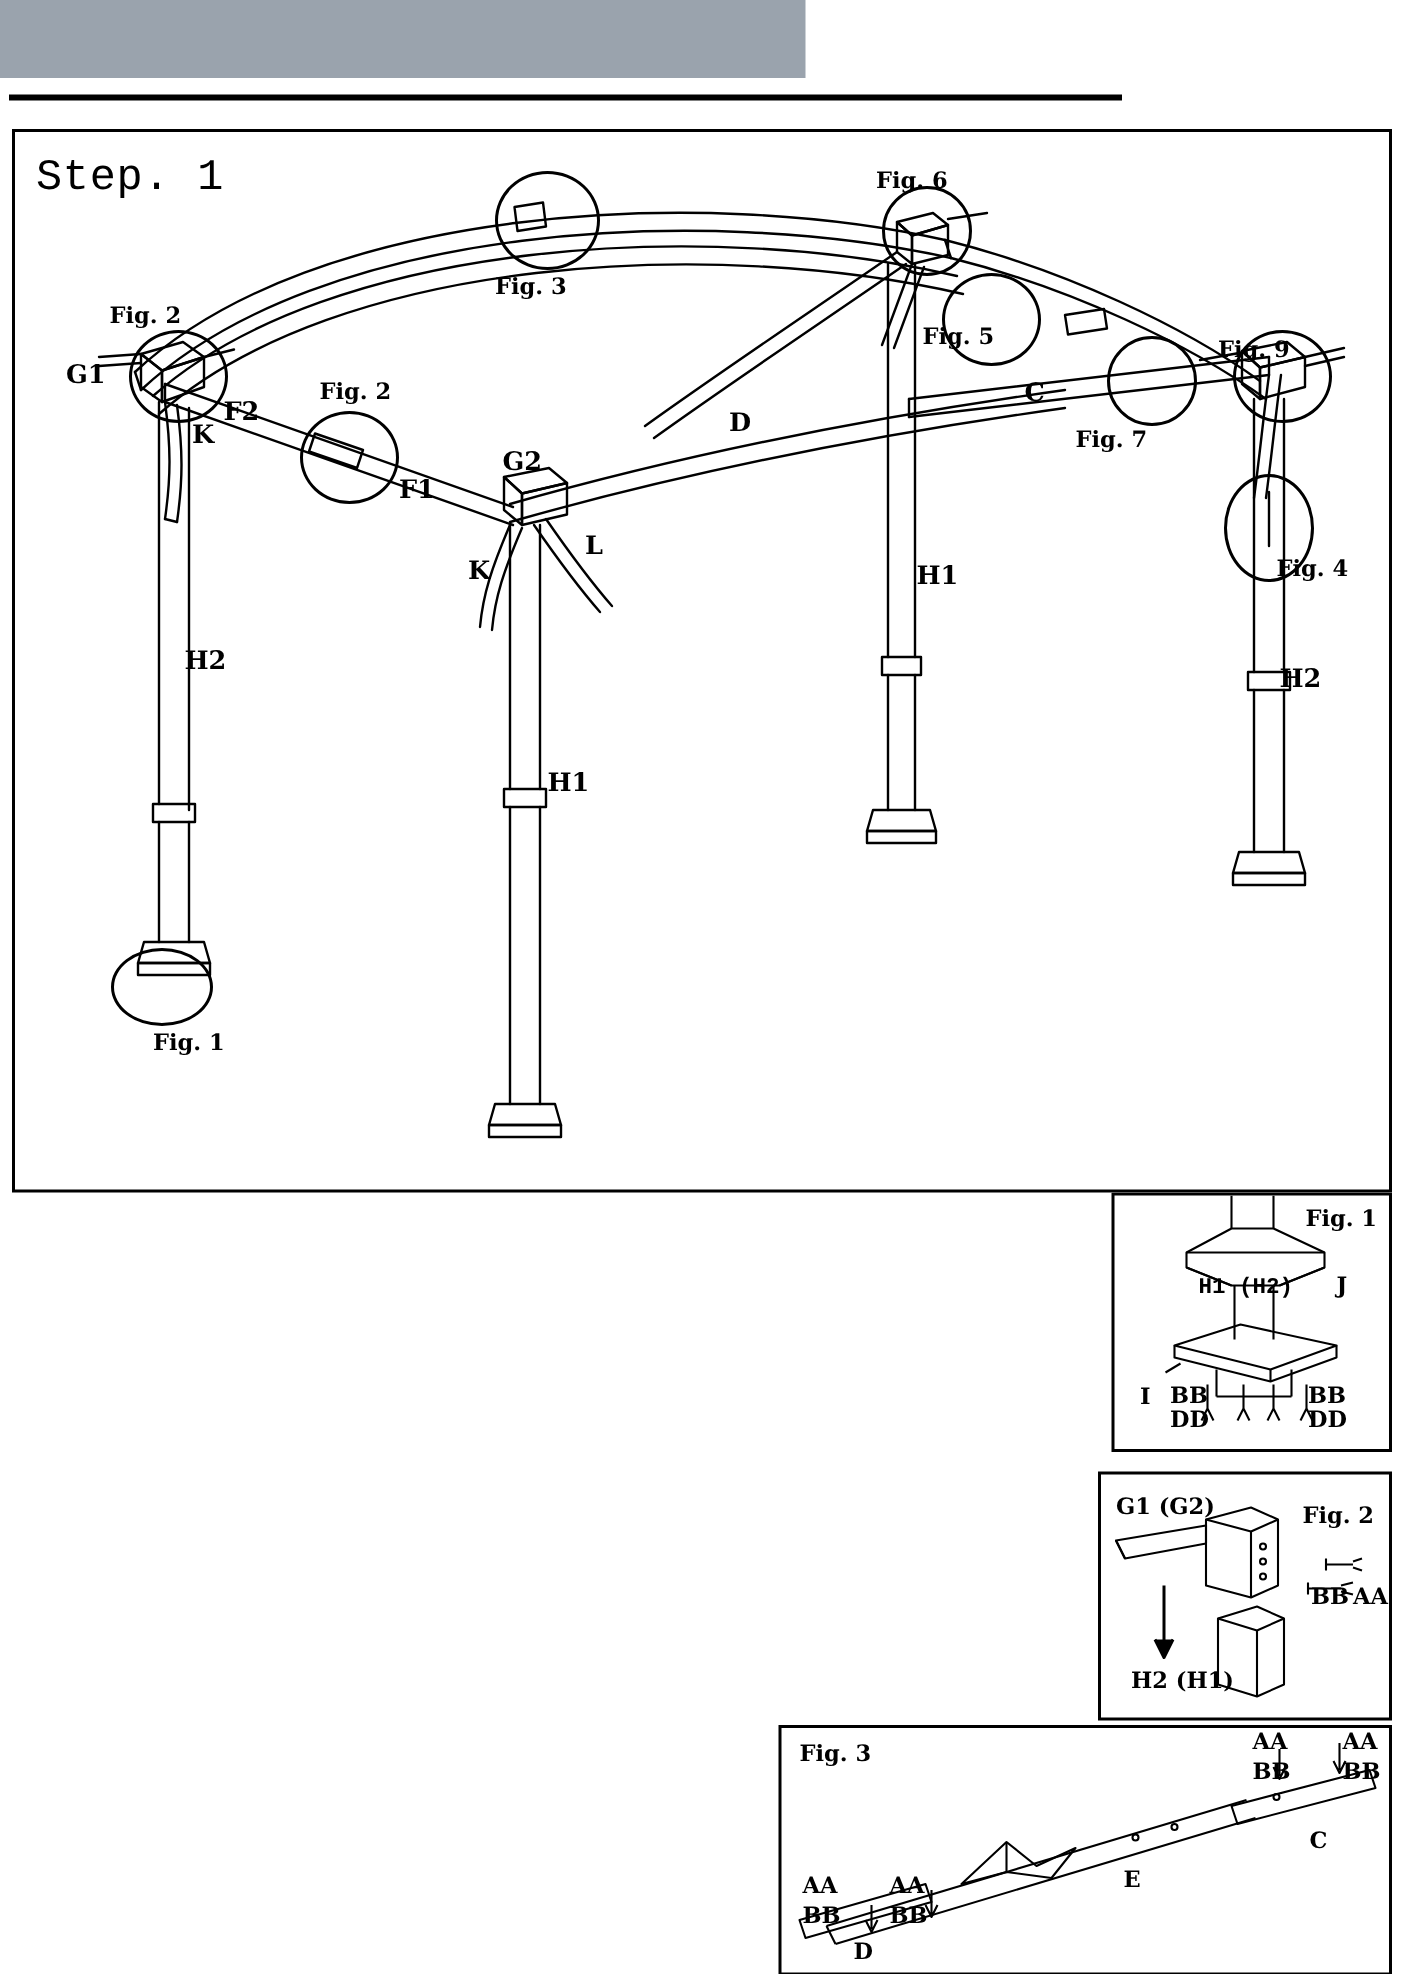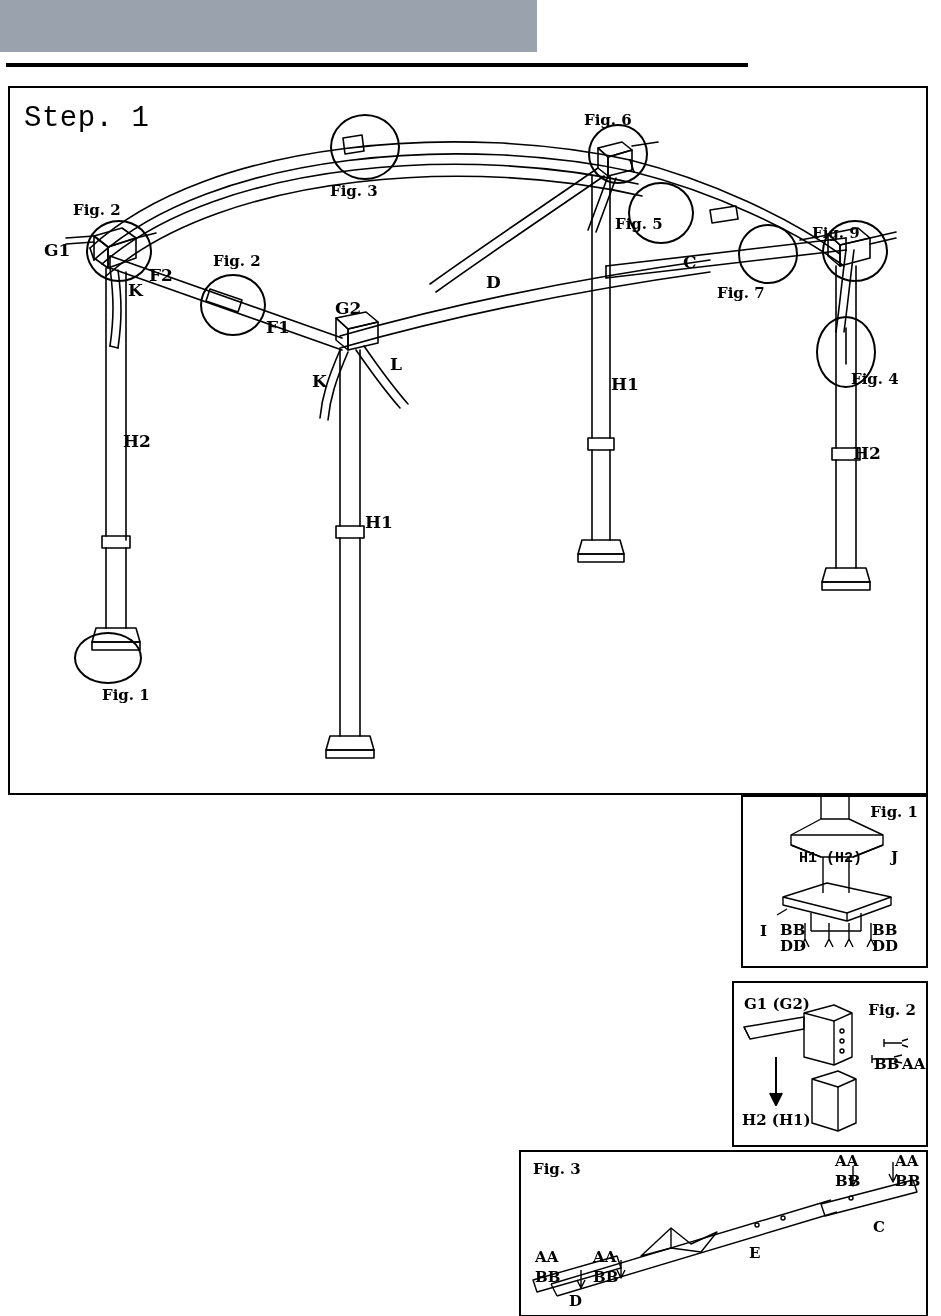--- a/index.html
+++ b/index.html
@@ -308,21 +308,21 @@
         <path d="M36 110 L 42 122 L 48 110" stroke-width="2" fill="#000"></path>
 
         <path d="M150 60 L 168 60 M150 56 L 150 64 M168 58 L 174 56 M168 62 L 174 64"></path>
         <path d="M138 76 L 160 76 M138 72 L 138 80 M160 74 L 168 72 M160 78 L 168 80"></path>
       </g>
     </svg>
     <div class="fig-tag" style="right:10px; top:18px;">Fig. 2</div>
     <div class="lbl" style="left:10px; top:12px;">G1 (G2)</div>
     <div class="lbl" style="left:140px; top:72px;">BB</div>
     <div class="lbl" style="left:168px; top:72px;">AA</div>
-    <div class="lbl" style="left:8px; top:128px;">H2 (H1)</div>
+    <div class="lbl" style="left:20px; top:128px;">H2 (H1)</div>
   </div>
 
   <div class="fig-box" style="left:519px; top:1150px; width:405px; height:163px;">
     <svg class="svg-layer" width="405" height="163" viewBox="0 0 405 163">
       <g fill="none" stroke="#000" stroke-width="1.4" stroke-linejoin="round">
 
         <path d="M30 132 L 310 48"></path>
         <path d="M36 144 L 316 60"></path>
         <path d="M30 132 L 36 144"></path>
 

